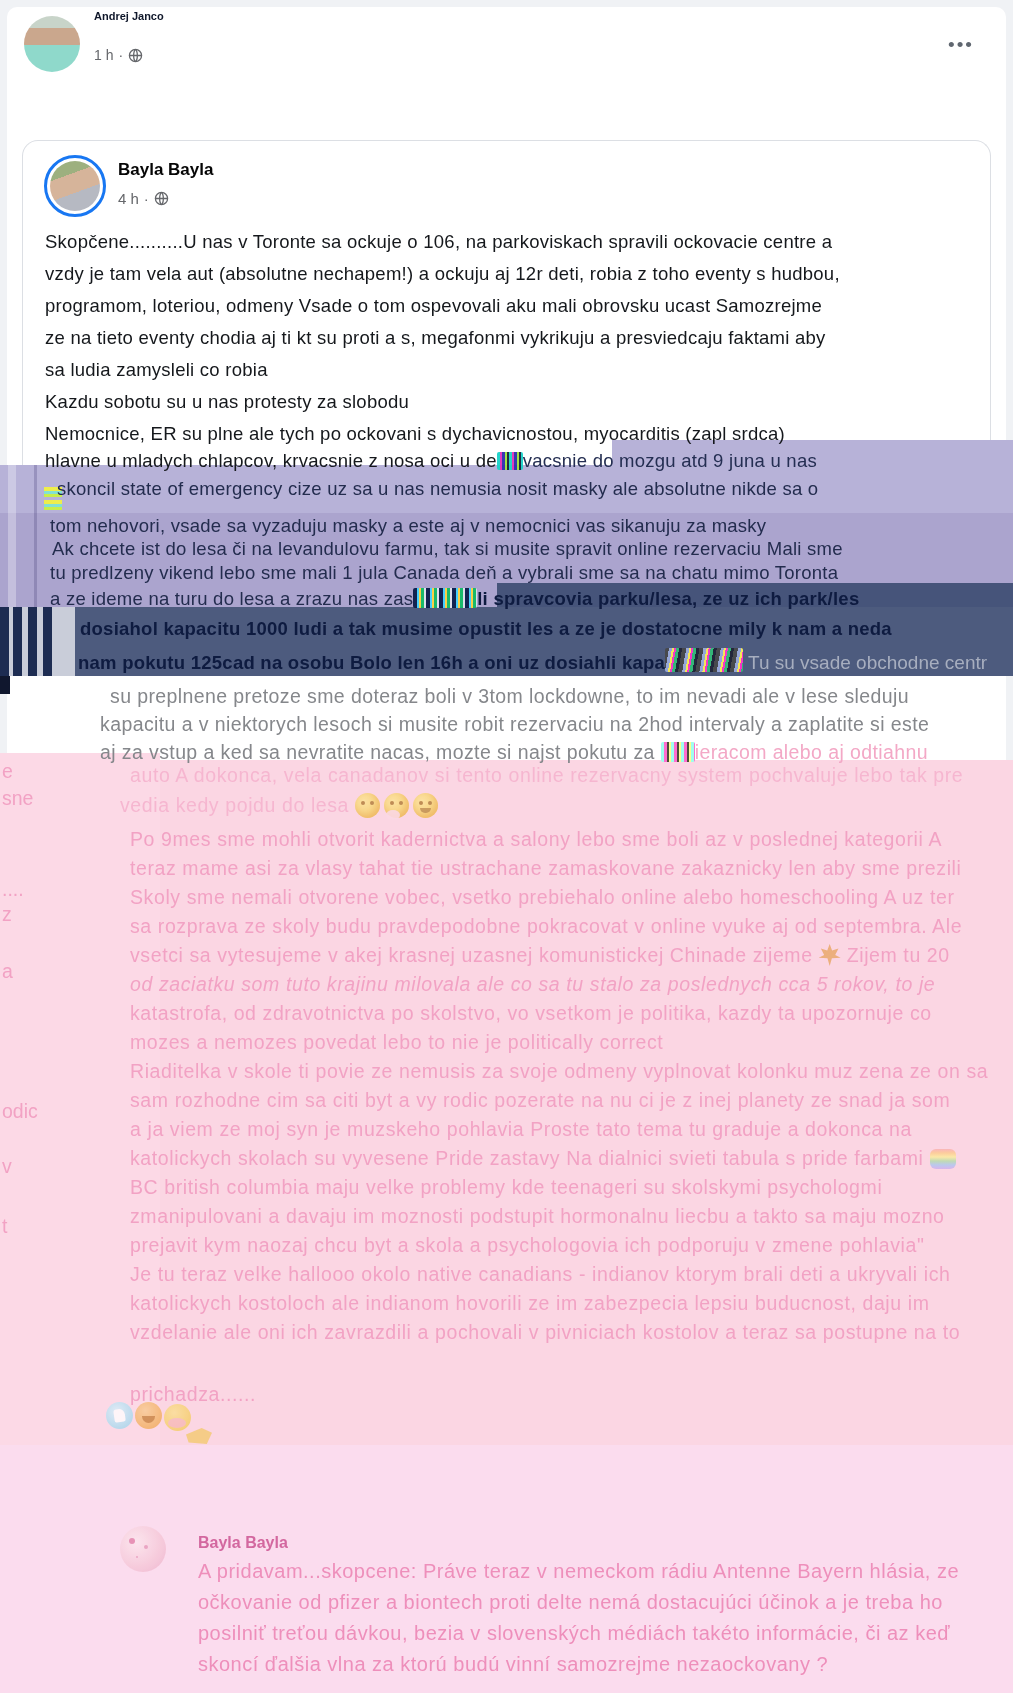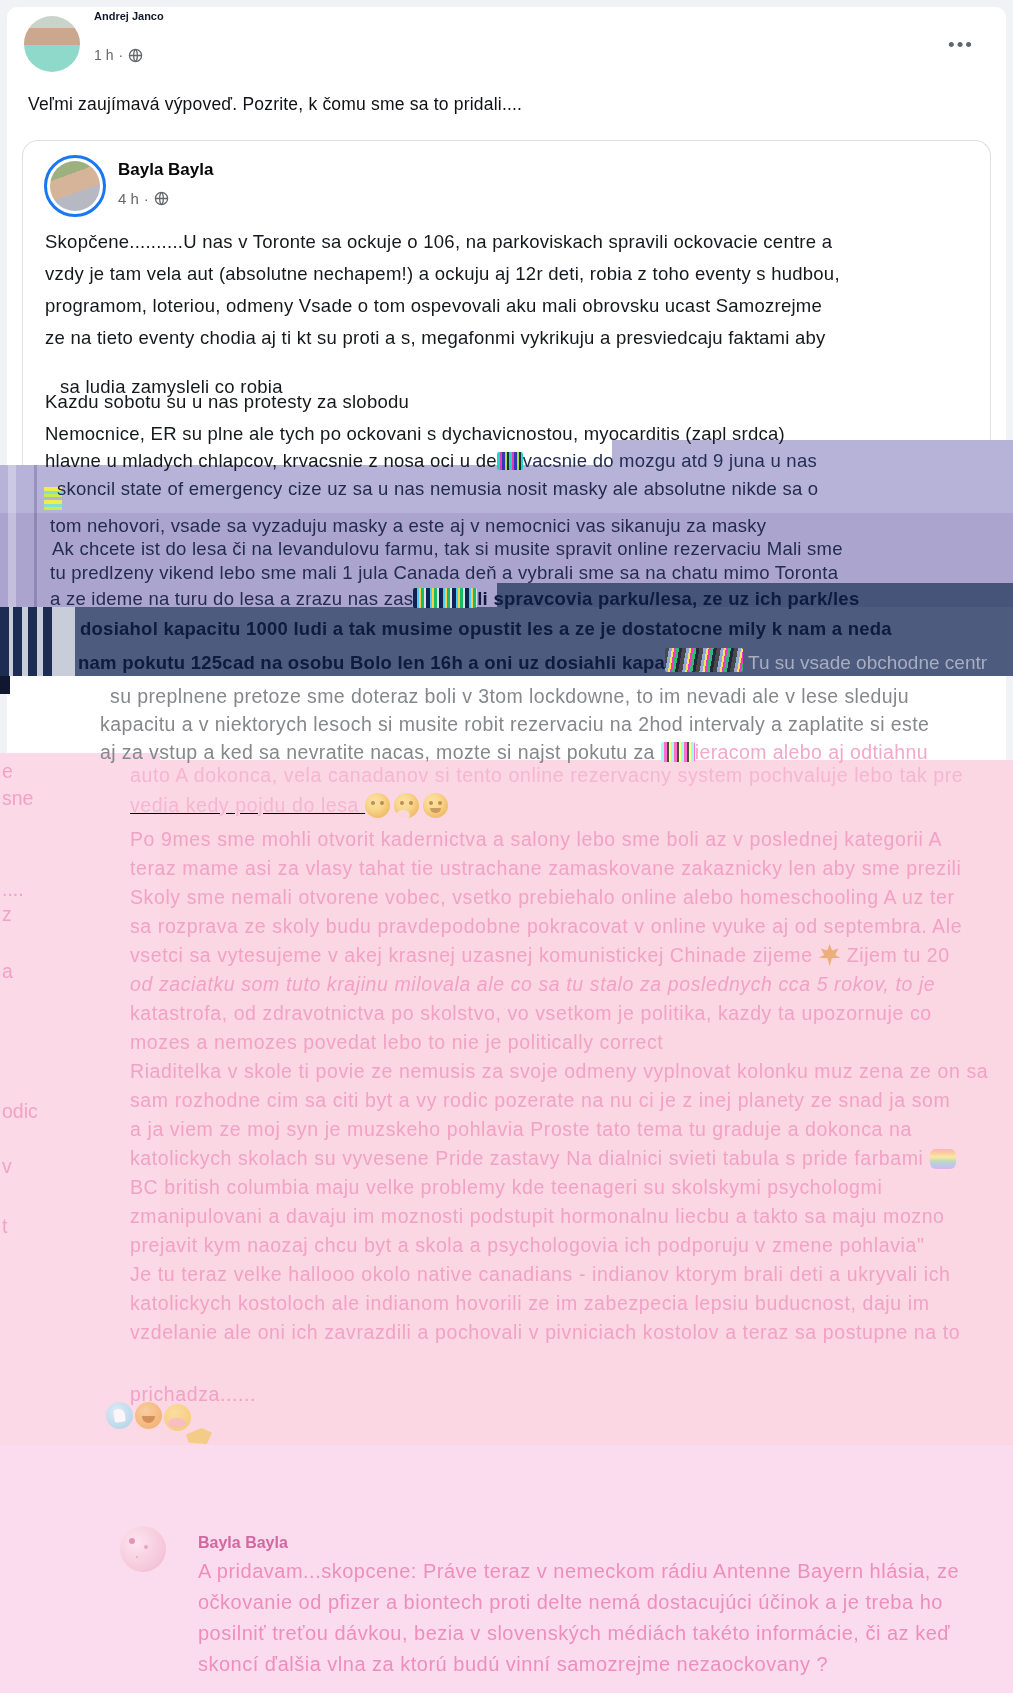--- a/index.html
+++ b/index.html
@@ -115,21 +115,20 @@
     <span class="globe">
       <svg viewBox="0 0 16 16" width="15" height="15">
           <g stroke="#65676b" stroke-width="1.4" fill="none">
         <circle cx="8" cy="8" r="6.5"></circle>
             <path d="M1.5 8h13M8 1.5c2.6 2 2.6 11 0 13M8 1.5c-2.6 2-2.6 11 0 13"></path>
           </g>
         </svg>
     </span>
   </div>
   <div id="dots" class="abs">•••</div>
-  <div id="msg" class="abs">Veľmi zaujímavá výpoveď. Pozrite, k čomu sme sa to pridali....</div>
 
   <div id="ecard" class="abs"></div>
   <div id="av2o" class="abs">
     <div id="av2" class="abs avatar"></div>
   </div>
   <div id="name2" class="abs">Bayla Bayla</div>
   <div id="meta2" class="abs metarow">
     <span>4 h</span>
     <span>·</span>
     <span class="globe">
@@ -159,36 +158,36 @@
   <div id="notch" class="abs"></div>
   <div id="pinkL" class="abs"></div>
   <div id="pinkM" class="abs"></div>
   <div id="pinkB" class="abs band"></div>
 
   <div id="bodyLines">
       <div class="line" style="left: 45px; top: 231px;"><span class="w">Skopčene..........U nas v Toronte sa ockuje o 106, na parkoviskach spravili ockovacie centre a</span></div>
       <div class="line" style="left: 45px; top: 263px;"><span class="w">vzdy je tam vela aut (absolutne nechapem!) a ockuju aj 12r deti, robia z toho eventy s hudbou,</span></div>
       <div class="line" style="left: 45px; top: 295px;"><span class="w">programom, loteriou, odmeny Vsade o tom ospevovali aku mali obrovsku ucast Samozrejme</span></div>
       <div class="line" style="left: 45px; top: 327px;"><span class="w">ze na tieto eventy chodia aj ti kt su proti a s, megafonmi vykrikuju a presviedcaju faktami aby</span></div>
-      <div class="line" style="left: 60px; top: 359px; margin-top: 17px;"><span class="w">sa ludia zamysleli co robia</span></div>
+      <div class="line" style="left: 45px; top: 359px;"><span class="w">sa ludia zamysleli co robia</span></div>
       <div class="line" style="left: 45px; top: 391px;"><span class="w">Kazdu sobotu su u nas protesty za slobodu</span></div>
       <div class="line" style="left: 45px; top: 423px;"><span class="w">Nemocnice, ER su plne ale tych po ockovani s dychavicnostou, myocarditis (zapl srdca)</span></div>
       <div class="line" style="left: 45px; top: 450px;"><span class="w">hlavne u mladych chlapcov, krvacsnie z nosa oci u de</span><span class="gl g1"></span><span class="lavtail">vacsnie do mozgu atd 9 juna u nas</span></div>
       <div class="line" style="left: 57px; top: 478px;"><span class="lav">skoncil state of emergency cize uz sa u nas nemusia nosit masky ale absolutne nikde sa o</span></div>
       <div class="line" style="left: 50px; top: 515px;"><span class="lav">tom nehovori, vsade sa vyzaduju masky a este aj v nemocnici vas sikanuju za masky</span></div>
       <div class="line" style="left: 52px; top: 538px;"><span class="lav">Ak chcete ist do lesa či na levandulovu farmu, tak si musite spravit online rezervaciu Mali sme</span></div>
       <div class="line" style="left: 50px; top: 562px;"><span class="lav">tu predlzeny vikend lebo sme mali 1 jula Canada deň a vybrali sme sa na chatu mimo Toronta</span></div>
       <div class="line" style="left: 50px; top: 588px;"><span class="lav">a ze ideme na turu do lesa a zrazu nas zas</span><span class="gl g2"></span><span class="nb">li spravcovia parku/lesa, ze uz ich park/les</span></div>
       <div class="line" style="left: 80px; top: 618px;"><span class="nb">dosiahol kapacitu 1000 ludi a tak musime opustit les a ze je dostatocne mily k nam a neda</span></div>
       <div class="line" style="left: 78px; top: 648px;"><span class="nb">nam pokutu 125cad na osobu Bolo len 16h a oni uz dosiahli kapa</span><span class="gl g3"></span><span class="ntail"> Tu su vsade obchodne centr</span></div>
       <div class="line" style="left: 110px; top: 685px;"><span class="gr">su preplnene pretoze sme doteraz boli v 3tom lockdowne, to im nevadi ale v lese sleduju</span></div>
       <div class="line" style="left: 100px; top: 713px;"><span class="gr">kapacitu a v niektorych lesoch si musite robit rezervaciu na 2hod intervaly a zaplatite si este</span></div>
       <div class="line" style="left: 100px; top: 741px;"><span class="gr">aj za vstup a ked sa nevratite nacas, mozte si najst pokutu za </span><span class="gl g4"></span><span class="pkt">ieracom alebo aj odtiahnu</span></div>
       <div class="line" style="left: 130px; top: 764px;"><span class="pkf">auto A dokonca, vela canadanov si tento online rezervacny system pochvaluje lebo tak pre</span></div>
-      <div class="line" style="left: 130px; top: 793px; text-decoration: underline;"><span class="pkf">vedia kedy pojdu do lesa </span><span class="face f1"></span><span class="face f2"></span><span class="face f3"></span></div>
+      <div class="line" style="left: 120px; top: 793px;"><span class="pkf">vedia kedy pojdu do lesa </span><span class="face f1"></span><span class="face f2"></span><span class="face f3"></span></div>
       <div class="line" style="left: 130px; top: 828px;"><span class="pk">Po 9mes sme mohli otvorit kadernictva a salony lebo sme boli az v poslednej kategorii A</span></div>
       <div class="line" style="left: 130px; top: 857px;"><span class="pk">teraz mame asi za vlasy tahat tie ustrachane zamaskovane zakaznicky len aby sme prezili</span></div>
       <div class="line" style="left: 130px; top: 886px;"><span class="pk">Skoly sme nemali otvorene vobec, vsetko prebiehalo online alebo homeschooling A uz ter</span></div>
       <div class="line" style="left: 130px; top: 915px;"><span class="pk">sa rozprava ze skoly budu pravdepodobne  pokracovat v online vyuke aj od septembra. Ale</span></div>
       <div class="line" style="left: 130px; top: 944px;"><span class="pk">vsetci sa vytesujeme v akej krasnej uzasnej komunistickej Chinade zijeme </span><span class="leaf"></span><span class="pk"> Zijem tu 20</span></div>
       <div class="line" style="left: 130px; top: 973px; font-style: italic;"><span class="pk">od zaciatku som tuto krajinu milovala ale co sa tu stalo za poslednych cca 5 rokov, to je</span></div>
       <div class="line" style="left: 130px; top: 1002px;"><span class="pk">katastrofa, od zdravotnictva po skolstvo, vo vsetkom je politika, kazdy ta upozornuje co</span></div>
       <div class="line" style="left: 130px; top: 1031px;"><span class="pk">mozes a nemozes povedat lebo to nie je politically correct</span></div>
       <div class="line" style="left: 130px; top: 1060px;"><span class="pk">Riaditelka v skole ti povie ze nemusis za svoje odmeny vyplnovat kolonku muz zena ze on sa</span></div>
       <div class="line" style="left: 130px; top: 1089px;"><span class="pk">sam rozhodne cim sa citi byt a vy rodic pozerate na nu ci je z inej planety ze snad ja som</span></div>

